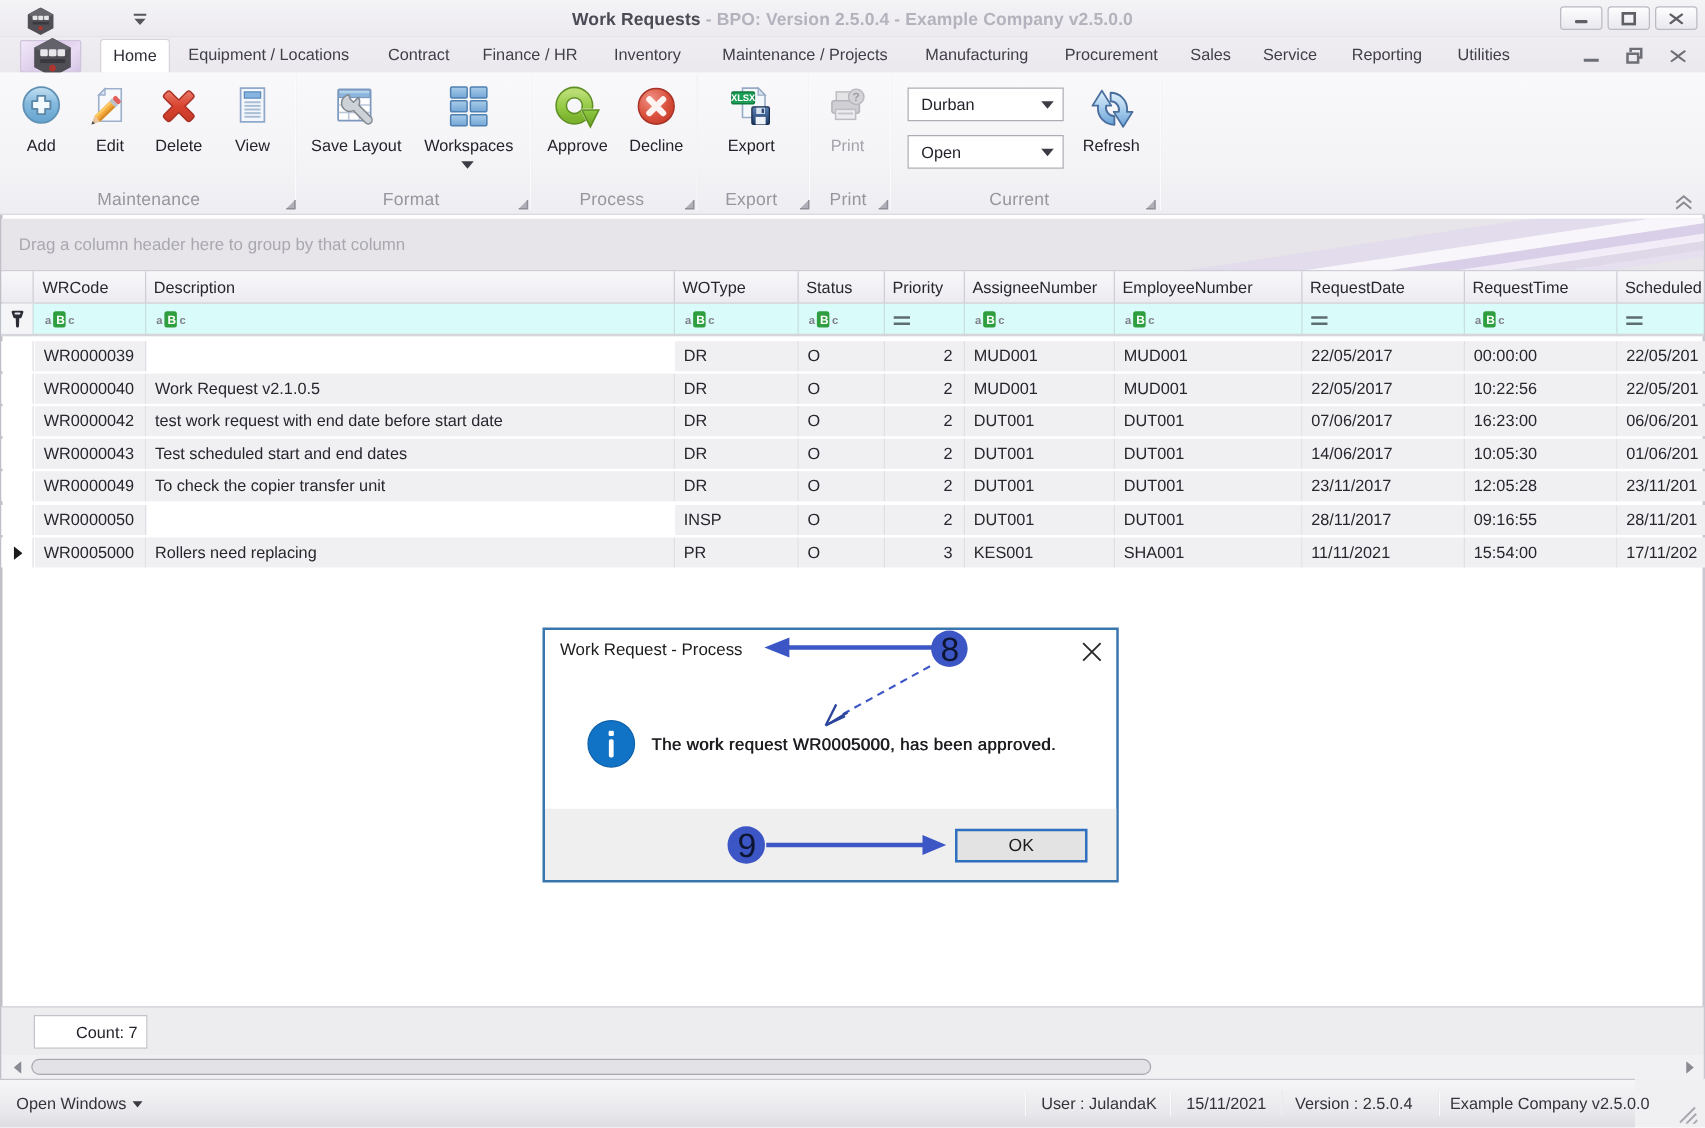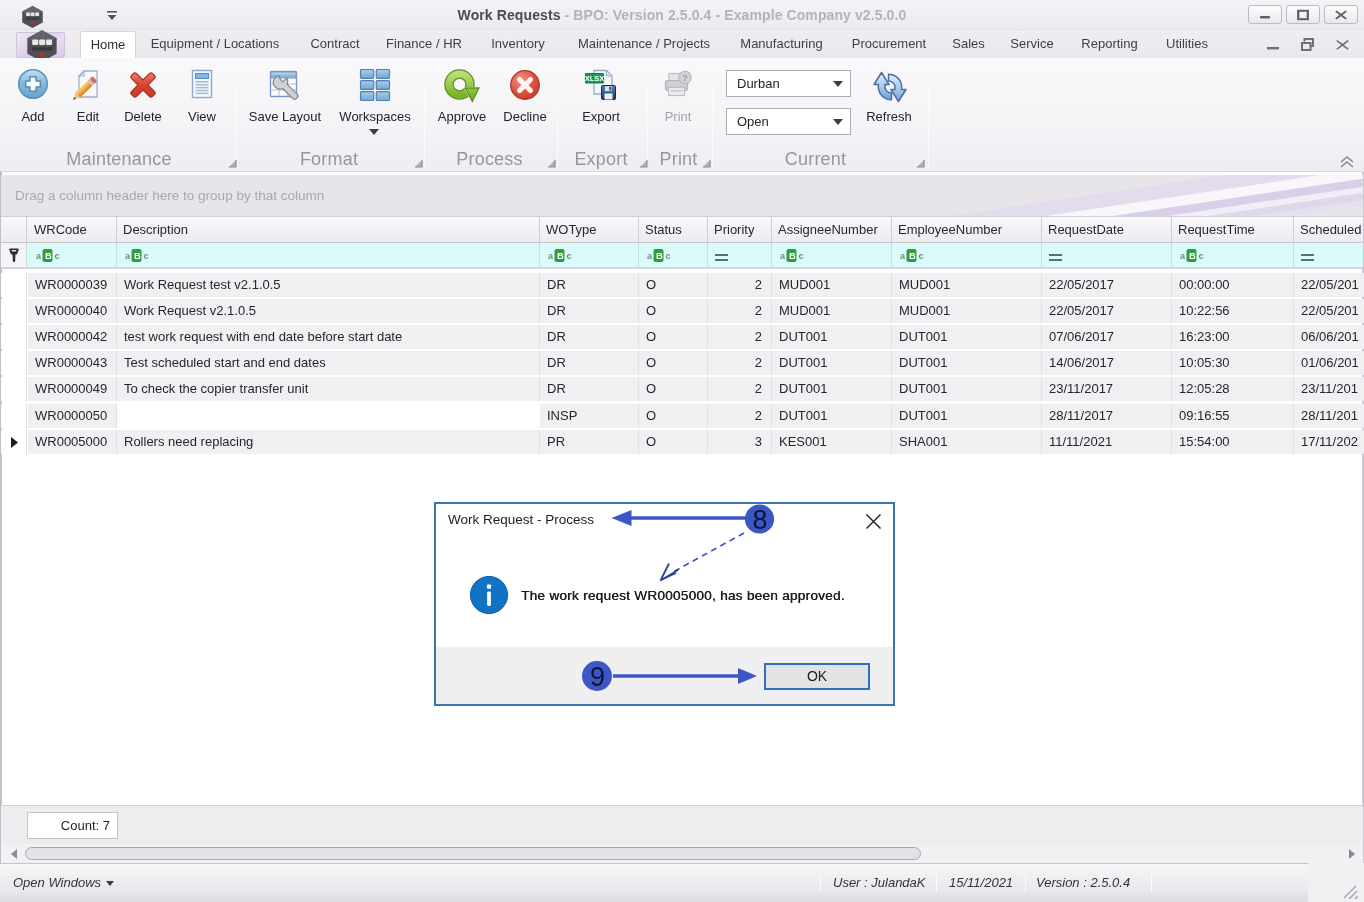--- a/index.html
+++ b/index.html
@@ -22,21 +22,21 @@
 #filebtn { left:16px; top:32px; width:49px; height:26px; border:1px solid #cfc3dd; border-radius:2px;
   background:linear-gradient(135deg,#f3eaf9 0%,#dccbe9 45%,#e9dcf3 70%,#d5c4e6 100%); }
 .tab { top:30px; height:28px; line-height:28px; font-size:13px; color:#3f3f49; text-align:center; }
 #tabhome { left:80px; top:31px; width:56px; height:27px; background:#fff; border:1px solid #d6d5db;
   border-bottom:none; border-radius:3px 3px 0 0; line-height:26px; text-align:center; font-size:13px; color:#2c2c34; }
 
 
 #ribbon { left:0; top:58px; width:1364px; height:114px;
   background:linear-gradient(#f9f8fa 0%,#f4f3f6 60%,#eeedf1 100%); border-bottom:1px solid #d9d8de; }
 .rsep { top:60px; width:1px; height:108px; background:#dddce2; border-right:1px solid #fbfafc; }
-.rlabel { top:151px; height:17px; line-height:17px; font-size:18px; color:#97969f; text-align:center; letter-spacing:0.2px; }
+.rlabel { top:151px; height:17px; line-height:17px; font-size:14px; color:#97969f; text-align:center; letter-spacing:0.2px; }
 .rbtn-label { top:109px; height:16px; line-height:16px; font-size:13px; color:#23232b; text-align:center; white-space:nowrap; }
 .ricon { top:68px; }
 .combo { left:726px; width:125px; height:27px; background:#fff; border:1px solid #aeadb5; }
 .combo .ctext { position:absolute; left:10px; top:0; height:25px; line-height:25px; font-size:13px; color:#23232b; }
 .combo .carr { position:absolute; right:7px; top:10px; width:0; height:0;
   border-left:5px solid transparent; border-right:5px solid transparent; border-top:6px solid #3c3c44; }
 
 
 #gridwrap { left:0; top:172px; width:1364px; height:691px; background:#fff; border-left:2px solid #c0bfc8; border-right:2px solid #c9c8d0;}
 #grouppanel { left:1px; top:175px; width:1362px; height:41px; background:#e7e5ea; }
@@ -52,21 +52,21 @@
   border-right:1px solid #e0dfe4; overflow:hidden; white-space:nowrap; }
 .gcell.num { text-align:right; padding-right:9px; padding-left:0; }
 #footerband { left:1px; top:805px; width:1362px; height:39px; background:#edecef; border-top:1px solid #d2d1d7; }
 #countbox { left:26px; top:6px; width:91px; height:27px; background:#fff; border:1px solid #c3c2ca;
   text-align:right; padding-right:7px; line-height:25px; font-size:13px; color:#23232b; }
 #hscroll { left:1px; top:844px; width:1362px; height:19px; background:#f1f0f3; }
 #hthumb { left:24px; top:3px; width:896px; height:13px; background:#e3e2e7; border:1px solid #aaa9b2; border-radius:7px; }
 
 
 #statusbar { left:0; top:863px; width:1308px; height:39px;
-  background:linear-gradient(#f6f5f7 0%,#e8e7eb 70%,#dddce2 100%); border-top:1px solid #c6c5cc;font-style:italic; }
+  background:linear-gradient(#f6f5f7 0%,#e8e7eb 70%,#dddce2 100%); border-top:1px solid #c6c5cc; }
 .stext { top:0; height:38px; line-height:38px; font-size:13px; color:#33333b; white-space:nowrap; }
 .ssep { top:9px; width:1px; height:20px; background:#c2c1c8; border-right:1px solid #fafafc; }
 
 
 #dialog { left:434px; top:502px; width:461px; height:204px; background:#fff; border:2px solid #3a76ae; }
 #dlgtitle { left:12px; top:8px; font-size:13.5px; color:#1c1c1c; }
 #dlgfooter { left:0px; top:143px; width:457px; height:57px; background:#f0eff0; }
 #okbtn { left:328px; top:159px; width:106px; height:27px; background:#e3e3e4; border:2px solid #2e6fc0;
   text-align:center; line-height:23px; font-size:14px; color:#1c1c1c; }
 #msgtext { left:85px; top:24px; width:370px; height:134px; display:flex; align-items:center;
@@ -439,21 +439,20 @@
         </svg></span>
     </div>
     <div class="abs fcell" style="left:1293px;width:71px">
       <span style="position:absolute;left:7px;top:5px;"><span style="display:inline-block;width:13px;height:7px;border-top:2px solid #5d6d74;border-bottom:2px solid #5d6d74;vertical-align:middle;"></span></span>
     </div>
   </div>
 <div class="abs" id="rows">
     <div class="abs grow" style="top:273px">
       <div class="abs" style="left:0;top:0;width:26px;height:24px;background:#fff;border-right:1px solid #e0dfe4"></div>
       <div class="abs gcell " style="left:27px;width:89px">WR0000039</div>
-      <div class="abs gcell " style="left:116px;width:423px">Work Request test v2.1.0.5</div>
       <div class="abs gcell " style="left:539px;width:99px">DR</div>
       <div class="abs gcell " style="left:638px;width:69px">O</div>
       <div class="abs gcell num" style="left:707px;width:64px">2</div>
       <div class="abs gcell " style="left:771px;width:120px">MUD001</div>
       <div class="abs gcell " style="left:891px;width:150px">MUD001</div>
       <div class="abs gcell " style="left:1041px;width:130px">22/05/2017</div>
       <div class="abs gcell " style="left:1171px;width:122px">00:00:00</div>
       <div class="abs gcell " style="left:1293px;width:71px">22/05/201</div>
     </div>
     <div class="abs grow" style="top:299px">
@@ -549,20 +548,21 @@
     <svg class="abs" style="left:1347px;top:5px" width="8" height="10">
       <path d="M1 0 L7 5 L1 10 Z" fill="#8a8a92"></path>
     </svg>
   </div>
 <div class="abs" id="statusbar">
     <div class="abs stext" style="left:13px">Open Windows</div>
     <div class="abs" style="left:106px;top:17px;width:0;height:0;border-left:4.5px solid transparent;border-right:4.5px solid transparent;border-top:5.5px solid #3a3a42"></div>
     <div class="abs stext" style="left:833px">User : JulandaK</div>
     <div class="abs stext" style="left:949px">15/11/2021</div>
     <div class="abs stext" style="left:1036px">Version : 2.5.0.4</div>
+    <div class="abs stext" style="left:1160px">Example Company v2.5.0.0</div>
     <div class="abs ssep" style="left:820px"></div>
     <div class="abs ssep" style="left:936px"></div>
     <div class="abs ssep" style="left:1025px"></div>
     <div class="abs ssep" style="left:1151px"></div>
     <svg class="abs" style="left:1342px;top:20px" width="16" height="15">
       <g stroke="#a8a7af" stroke-width="1.5">
         <line x1="14" y1="2" x2="2" y2="14"></line>
         <line x1="15" y1="7" x2="7" y2="15"></line>
         <line x1="16" y1="12" x2="12" y2="16"></line>
       </g>

